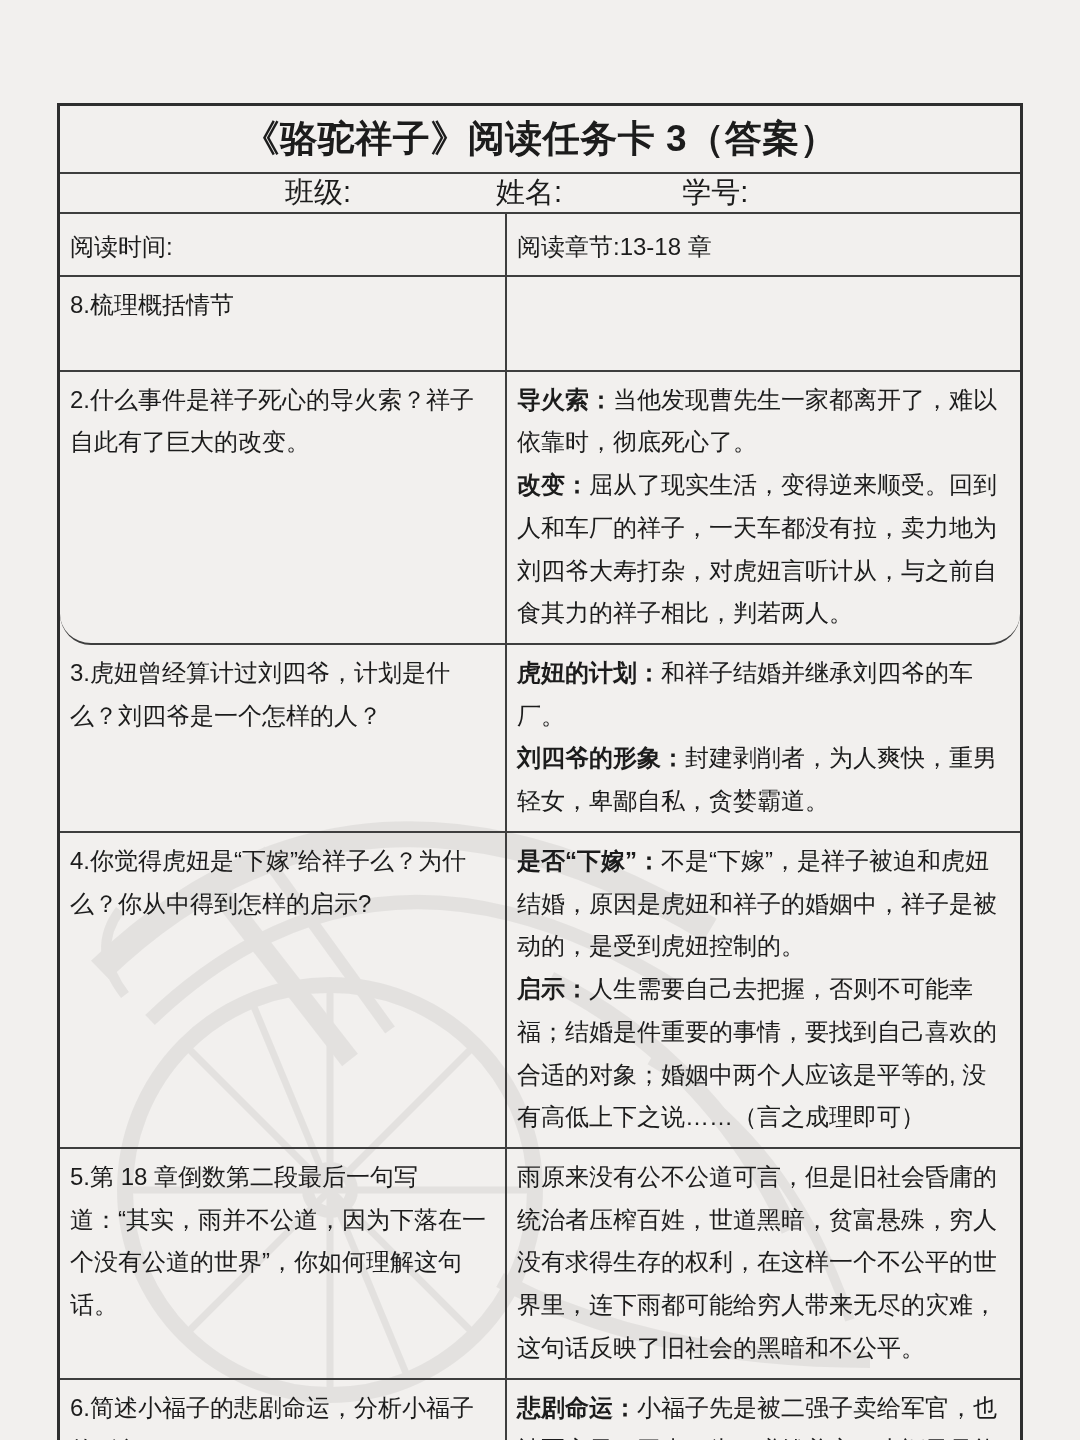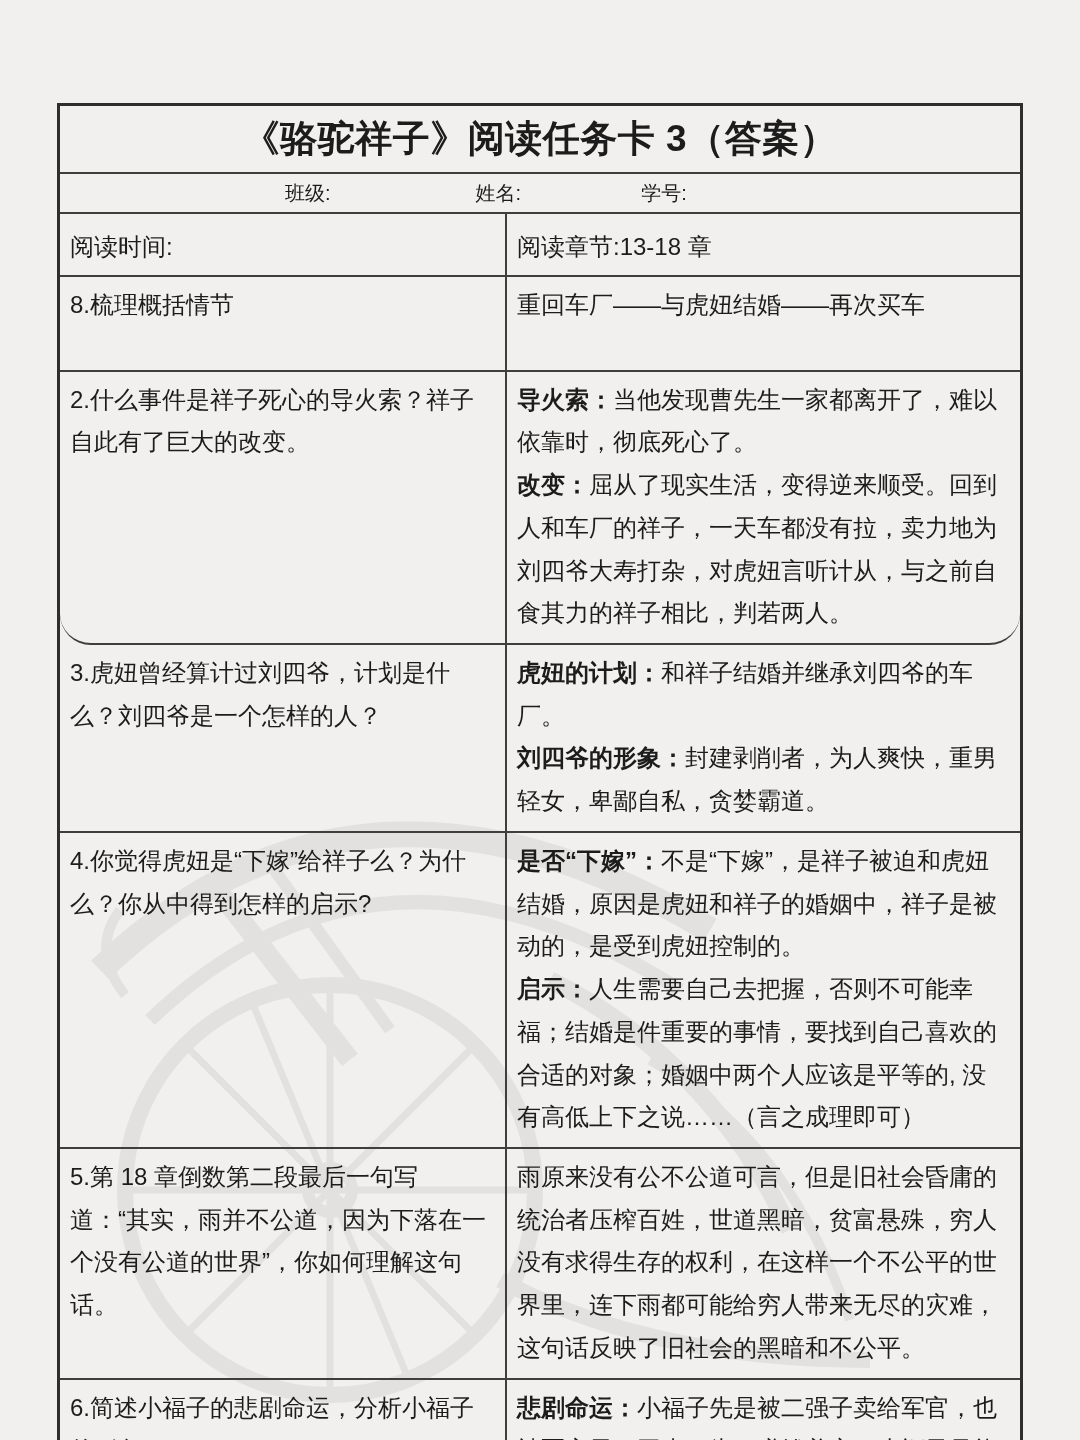--- a/index.html
+++ b/index.html
@@ -47,21 +47,21 @@
   .title-row h1 {
     margin: 0;
     font-size: 37px;
     font-weight: bold;
     letter-spacing: 0.5px;
   }
   .info-row {
     height: 40px;
     display: flex;
     align-items: center;
-    font-size: 20px;
+    font-size: 29px;
   }
   .info-row .blank-class { margin-left: 225px; }
   .info-row .blank-name  { margin-left: 145px; }
   .info-row .blank-id    { margin-left: 120px; }
   .two-col { display: flex; }
   .cell-q {
     width: 447px;
     min-width: 447px;
     border-right: 2px solid #3e3e3e;
     box-sizing: border-box;
@@ -130,21 +130,20 @@
     <div class="cell-q">
       <span>阅读时间:</span>
     </div>
     <div class="cell-a">
       <span>阅读章节:13-18 章</span>
     </div>
   </div>
 
   <div class="row two-col r1">
     <div class="cell-q">8.梳理概括情节</div>
-    <div class="cell-a"><span>重回车厂——与虎妞结婚——再次买车</span></div>
   </div>
 
   <div class="row two-col r2">
     <div class="cell-q">2.什么事件是祥子死心的导火索？祥子自此有了巨大的改变。</div>
     <div class="cell-a"><b>导火索：</b><span>当他发现曹先生一家都离开了，难以依靠时，彻底死心了。</span><br><b>改变：</b><span>屈从了现实生活，变得逆来顺受。回到人和车厂的祥子，一天车都没有拉，卖力地为刘四爷大寿打杂，对虎妞言听计从，与之前自食其力的祥子相比，判若两人。</span></div>
   </div>
 
   <div class="row two-col r3">
     <div class="cell-q">3.虎妞曾经算计过刘四爷，计划是什么？刘四爷是一个怎样的人？</div>
     <div class="cell-a"><b>虎妞的计划：</b><span>和祥子结婚并继承刘四爷的车厂。</span><br><b>刘四爷的形象：</b><span>封建剥削者，为人爽快，重男轻女，卑鄙自私，贪婪霸道。</span></div>

